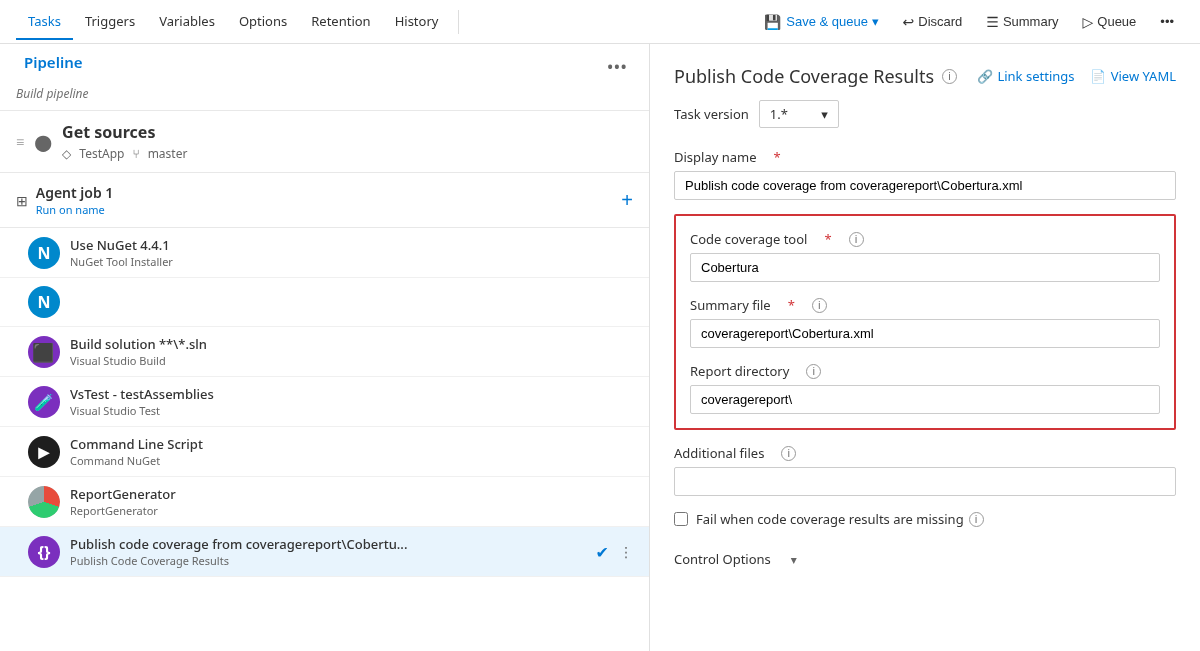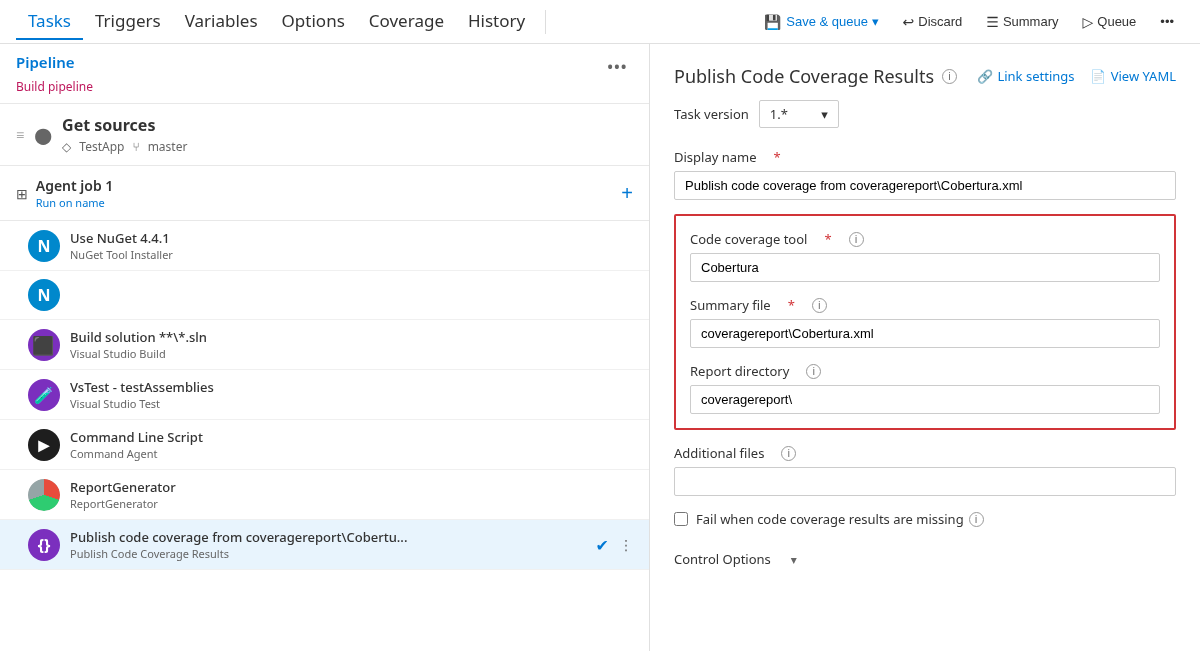--- a/index.html
+++ b/index.html
@@ -1,38 +1,38 @@
 <!DOCTYPE html>
 <html><head>
   <meta charset="utf-8">
   <style>
     * { box-sizing: border-box; margin: 0; padding: 0; }
     body { font-family: 'Segoe UI', system-ui, sans-serif; font-size: 13px; color: #333; background: #fff; height: 651px; overflow: hidden; }
     
     
     .top-nav { display: flex; align-items: center; border-bottom: 1px solid #e0e0e0; padding: 0 16px; height: 44px; background: #fff; }
     .top-nav-tabs { display: flex; gap: 0; }
-    .nav-tab { padding: 0 12px; height: 36px; display: flex; align-items: center; cursor: pointer; font-size: 17px; color: #333; border-bottom: 2px solid transparent; white-space: nowrap; }
+    .nav-tab { padding: 0 12px; height: 36px; display: flex; align-items: center; cursor: pointer; font-size: 13px; color: #333; border-bottom: 2px solid transparent; white-space: nowrap; }
     .nav-tab.active { border-bottom: 2px solid #0078d4; color: #0078d4; }
     .nav-divider { width: 1px; background: #ddd; height: 24px; margin: 0 8px; }
     .top-nav-actions { display: flex; align-items: center; gap: 4px; margin-left: auto; }
     .action-btn { display: flex; align-items: center; gap: 4px; padding: 4px 10px; cursor: pointer; font-size: 13px; color: #333; border: none; background: none; border-radius: 2px; }
     .action-btn.primary { color: #0078d4; }
     .action-icon { font-size: 14px; }
 
     
     .main-layout { display: flex; height: calc(651px - 44px); }
 
     
     .left-panel { width: 650px; background: #fff; border-right: 1px solid #e0e0e0; display: flex; flex-direction: column; overflow: hidden; position: relative; }
     
     
     .pipeline-header { padding: 8px 16px 8px 16px; border-bottom: 1px solid #e8e8e8; display: flex; align-items: flex-start; justify-content: space-between; }
-    .pipeline-title { font-size: 15px; font-weight: 600; color: #0078d4; }
-    .pipeline-subtitle { font-size: 12px; color: #be185d; margin-top: 6px; }
+    .pipeline-title { font-size: 15px; font-weight: 600; color: #0078d4; margin-left: 8px; }
+    .pipeline-subtitle { font-size: 12px; color: #737373; margin-top: 13px; font-style: italic; }
     .dots-btn { cursor: pointer; color: #666; font-size: 18px; padding: 2px 6px; }
 
     
     .get-sources { padding: 10px 16px; display: flex; align-items: center; gap: 10px; border-bottom: 1px solid #e8e8e8; }
     .get-sources-icon { color: #666; font-size: 16px; }
     .get-sources-label { font-size: 16px; font-weight: 700; }
     .get-sources-meta { display: flex; align-items: center; gap: 8px; font-size: 12px; color: #666; margin-top: 2px; }
 
     
     .agent-job { padding: 10px 16px; display: flex; align-items: center; justify-content: space-between; border-bottom: 1px solid #e8e8e8; background: #fff; }
@@ -91,21 +91,21 @@
   </style>
 </head>
 <body>
 
 <div class="top-nav">
   <div class="top-nav-tabs">
     <div class="nav-tab active">Tasks</div>
     <div class="nav-tab">Triggers</div>
     <div class="nav-tab">Variables</div>
     <div class="nav-tab">Options</div>
-    <div class="nav-tab">Coverage</div>
+    <div class="nav-tab">Retention</div>
     <div class="nav-tab">History</div>
   </div>
   <div class="nav-divider"></div>
   <div class="top-nav-actions">
     <button class="action-btn primary">
       <span class="action-icon">💾</span>
       <span>Save &amp; queue</span>
       <span>▾</span>
     </button>
     <button class="action-btn">
@@ -190,21 +190,21 @@
         <div class="task-info">
           <div class="task-name">VsTest - testAssemblies</div>
           <div class="task-sub">Visual Studio Test</div>
         </div>
       </div>
 
       <div class="task-item">
         <div class="task-icon" style="background: #1e1e1e; color:white; font-size:14px; font-weight:bold;">▶</div>
         <div class="task-info">
           <div class="task-name">Command Line Script</div>
-          <div class="task-sub">Command Agent</div>
+          <div class="task-sub">Command NuGet</div>
         </div>
       </div>
 
       <div class="task-item">
         <div class="report-icon-circle">
             <div class="pie-chart"></div>
           </div>
         <div class="task-info">
           <div class="task-name">ReportGenerator</div>
           <div class="task-sub">ReportGenerator</div>

